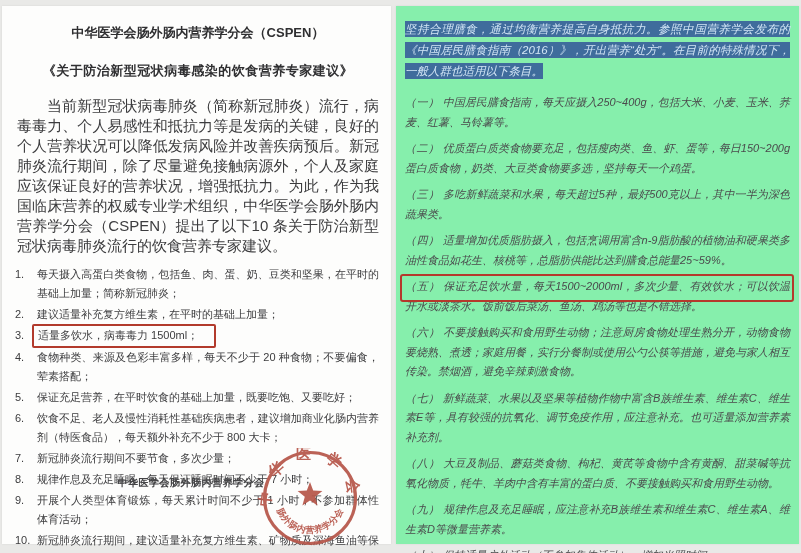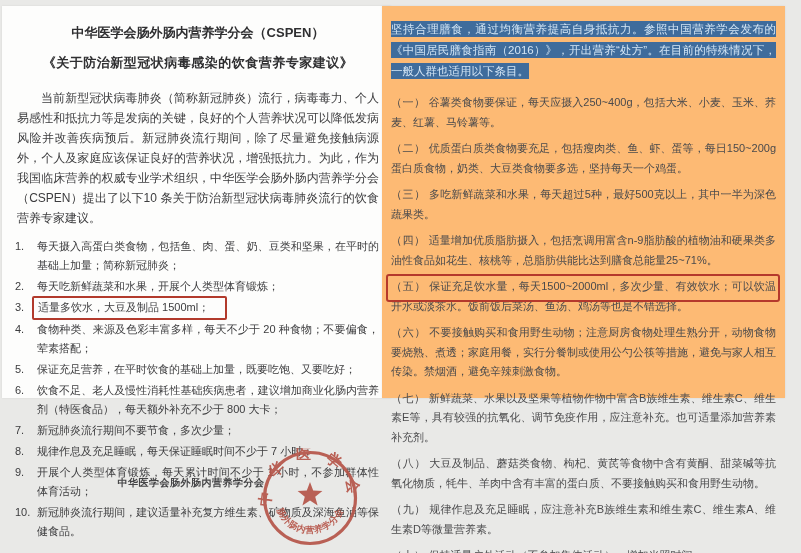--- a/index.html
+++ b/index.html
@@ -2,33 +2,33 @@
 <html><head>
 <meta charset="utf-8">
 <style>
   html,body { margin:0; padding:0; background:#d8d8d6; }
   .screen {
     position:relative; width:801px; height:553px; overflow:hidden;
     background:#e9e9e7;
     font-family:"Liberation Sans","DejaVu Sans",sans-serif;
   }
   .page {
-    position:absolute; top:6px; height:392px; background:#fdfdfc;
+    position:absolute; top:6px; height:538px; background:#fdfdfc;
     box-shadow:0 0 2px rgba(0,0,0,0.08);
   }
   .page-left  { left:2px;   width:389px; }
-  .page-right { left:382px; width:403px; background:#fdba74; }
+  .page-right { left:396px; width:403px; background:#86efac;font-style:italic; }
 
   
   .lp-inner { padding:10px 10px 0 13px; position:relative; height:528px; box-sizing:border-box; }
   .doc-title { text-align:center; font-size:13px; font-weight:bold; color:#2f2f31; margin:0; }
   .doc-title.t1 { margin-top:8px; }
-  .doc-title.t2 { margin-top:12px; letter-spacing:0.5px; }
+  .doc-title.t2 { margin-top:20px; letter-spacing:0.5px; }
   .intro {
-    margin:16px 2px 0 2px; font-size:12px; line-height:20px; color:#3c3c3e;
+    margin:16px 2px 0 2px; font-size:15px; line-height:20px; color:#3c3c3e;
     text-align:justify; text-indent:2em;
   }
   .num-list { margin-top:9px; font-size:11px; line-height:19px; color:#3c3c3e; }
   .item { display:flex; margin-bottom:2px; }
   .item .num { flex:none; width:22px; }
   .item .txt { flex:1; text-align:justify; padding-right:2px; }
   .boxed {
     display:inline-block; border:2px solid #b23a2c; border-radius:2px;
     padding:0 16px 1px 4px; margin:-3px 0 -2px -5px;
   }
@@ -66,25 +66,25 @@
 
       <p class="intro">当前新型冠状病毒肺炎（简称新冠肺炎）流行，病毒毒力、个人易感性和抵抗力等是发病的关键，良好的个人营养状况可以降低发病风险并改善疾病预后。新冠肺炎流行期间，除了尽量避免接触病源外，个人及家庭应该保证良好的营养状况，增强抵抗力。为此，作为我国临床营养的权威专业学术组织，中华医学会肠外肠内营养学分会（CSPEN）提出了以下10 条关于防治新型冠状病毒肺炎流行的饮食营养专家建议。</p>
 
       <div class="num-list">
         <div class="item">
           <span class="num">1.</span>
           <span class="txt">每天摄入高蛋白类食物，包括鱼、肉、蛋、奶、豆类和坚果，在平时的基础上加量；简称新冠肺炎；</span>
         </div>
         <div class="item">
           <span class="num">2.</span>
-          <span class="txt">每天吃新鲜蔬菜和水果，开展个人类型体育锻炼；</span>
+          <span class="txt">建议适量补充复方维生素，在平时的基础上加量；</span>
         </div>
         <div class="item">
           <span class="num">3.</span>
-          <span class="txt"><span class="boxed">适量多饮水，大豆及制品 1500ml；</span></span>
+          <span class="txt"><span class="boxed">适量多饮水，病毒毒力 1500ml；</span></span>
         </div>
         <div class="item">
           <span class="num">4.</span>
           <span class="txt">食物种类、来源及色彩丰富多样，每天不少于 20 种食物；不要偏食，荤素搭配；</span>
         </div>
         <div class="item">
           <span class="num">5.</span>
           <span class="txt">保证充足营养，在平时饮食的基础上加量，既要吃饱、又要吃好；</span>
         </div>
         <div class="item">
@@ -128,24 +128,24 @@
 
     </div>
   </div>
 
   <div class="page page-right">
     <div class="rp-inner">
 
       <p class="hl-wrap"><span class="hl">坚持合理膳食，通过均衡营养提高自身抵抗力。参照中国营养学会发布的《中国居民膳食指南（2016）》，开出营养“处方”。在目前的特殊情况下，一般人群也适用以下条目。</span></p>
 
       <div class="r-items">
-        <p class="ritem"><span class="rnum">（一）</span> <span>谷薯类食物要保证，每天应摄入250~400g，包括大米、小麦、玉米、荞麦、红薯、马铃薯等。</span></p>
+        <p class="ritem"><span class="rnum">（一）</span> <span>中国居民膳食指南，每天应摄入250~400g，包括大米、小麦、玉米、荞麦、红薯、马铃薯等。</span></p>
         <p class="ritem"><span class="rnum">（二）</span> <span>优质蛋白质类食物要充足，包括瘦肉类、鱼、虾、蛋等，每日150~200g蛋白质食物，奶类、大豆类食物要多选，坚持每天一个鸡蛋。</span></p>
         <p class="ritem"><span class="rnum">（三）</span> <span>多吃新鲜蔬菜和水果，每天超过5种，最好500克以上，其中一半为深色蔬果类。</span></p>
-        <p class="ritem"><span class="rnum">（四）</span> <span>适量增加优质脂肪摄入，包括烹调用富含n-9脂肪酸的植物油和硬果类多油性食品如花生、核桃等，总脂肪供能比达到膳食总能量25~71%。</span></p>
+        <p class="ritem"><span class="rnum">（四）</span> <span>适量增加优质脂肪摄入，包括烹调用富含n-9脂肪酸的植物油和硬果类多油性食品如花生、核桃等，总脂肪供能比达到膳食总能量25~59%。</span></p>
         <p class="ritem">
           <span class="box-right"></span>
           <span class="rnum">（五）</span> <span>保证充足饮水量，每天1500~2000ml，多次少量、有效饮水；可以饮温开水或淡茶水。饭前饭后菜汤、鱼汤、鸡汤等也是不错选择。</span>
         </p>
         <p class="ritem"><span class="rnum">（六）</span> <span>不要接触购买和食用野生动物；注意厨房食物处理生熟分开，动物食物要烧熟、煮透；家庭用餐，实行分餐制或使用公勺公筷等措施，避免与家人相互传染。禁烟酒，避免辛辣刺激食物。</span></p>
         <p class="ritem"><span class="rnum">（七）</span> <span>新鲜蔬菜、水果以及坚果等植物作物中富含B族维生素、维生素C、维生素E等，具有较强的抗氧化、调节免疫作用，应注意补充。也可适量添加营养素补充剂。</span></p>
         <p class="ritem"><span class="rnum">（八）</span> <span>大豆及制品、蘑菇类食物、枸杞、黄芪等食物中含有黄酮、甜菜碱等抗氧化物质，牦牛、羊肉中含有丰富的蛋白质、不要接触购买和食用野生动物。</span></p>
         <p class="ritem"><span class="rnum">（九）</span> <span>规律作息及充足睡眠，应注意补充B族维生素和维生素C、维生素A、维生素D等微量营养素。</span></p>
         <p class="ritem"><span class="rnum">（十）</span> <span>保持适量户外活动（不参加集体活动），增加光照时间。</span></p>
       </div>

